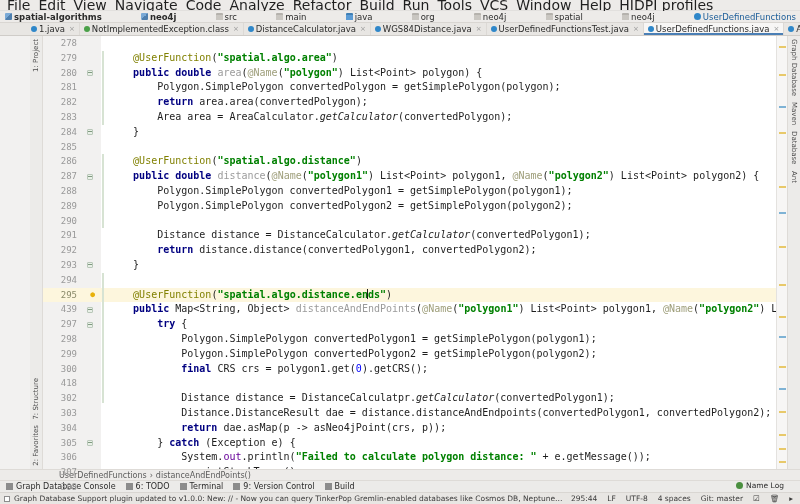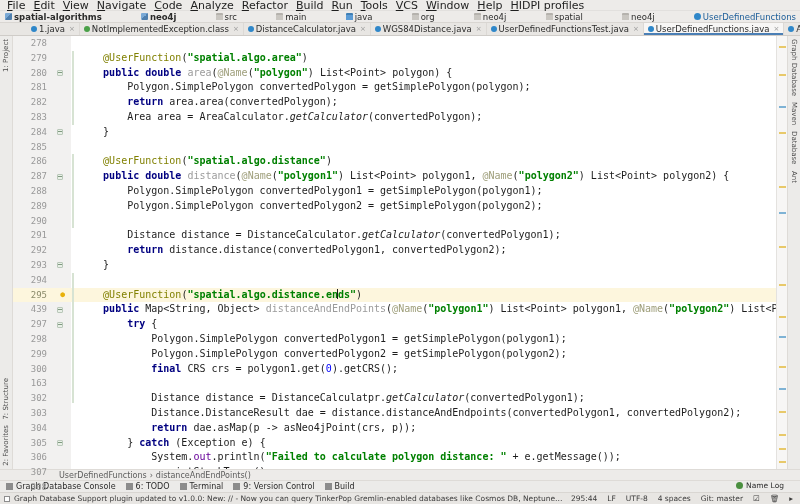--- a/index.html
+++ b/index.html
@@ -9,21 +9,21 @@
     background: #f2f1f0;
     font-family: "DejaVu Sans", "Liberation Sans", sans-serif;
     font-size: 9px;
     color: #2b2b2b;
   }
   #app { position: relative; width: 800px; height: 504px; display: flex; flex-direction: column; }
 
   
   .menubar {
     height: 11px; background: #edebe9; display: flex; align-items: center;
-    padding-left: 3px; gap: 0px; font-size: 11px; flex: 0 0 auto;
+    padding-left: 3px; gap: 0px; font-size: 14px; flex: 0 0 auto;
     border-bottom: 1px solid #e2e0de;
   }
   .menubar .mi { padding: 0 4px; line-height: 11px; white-space: nowrap; color: #1f1f1f; }
   .mi u { text-decoration: underline; }
 
   
   .navbar {
     height: 12px; background: #edebe9; display: flex; align-items: center;
     padding-left: 3px; font-size: 8.5px; flex: 0 0 auto;
     border-bottom: 1px solid #d9d6d2;
@@ -52,21 +52,21 @@
   }
   .tab .x { color: #9a9a9a; font-size: 7px; margin-left: 2px; }
   .tab.sel { background: #f7f6f5; }
   .tab.sel::after {
     content: ""; position: absolute; left: 0; right: 0; bottom: 0; height: 2px; background: #4b7fb5;
   }
   .tab .dot { width: 6px; height: 6px; border-radius: 50%; background: #2f87c9; flex: 0 0 auto; }
   .tab .dot.grn { background: #4aa048; }
 
   
-  .mainrow { flex: 1 1 auto; display: flex; min-height: 0; }
+  .mainrow { flex: 1 1 auto; display: flex; min-height: 0; margin-left: 30px; }
 
   
   .toolstrip {
     width: 13px; background: #ecebe9; flex: 0 0 auto;
     display: flex; flex-direction: column; justify-content: space-between;
     border-right: 1px solid #dedbd7; position: relative;
   }
   .toolstrip.right { border-right: none; border-left: 1px solid #dedbd7; }
   .vlabel {
     writing-mode: vertical-rl; font-size: 7px; color: #4d4d4d;
@@ -311,21 +311,21 @@
             <div class="gl cur"><span class="bulb">●</span><span>295</span></div>
             <div class="gl"><span class="fold">
                 <span class="minus"></span>
               </span><span>439</span></div>
             <div class="gl"><span class="fold">
                 <span class="minus"></span>
               </span><span>297</span></div>
             <div class="gl"><span>298</span></div>
             <div class="gl"><span>299</span></div>
             <div class="gl"><span>300</span></div>
-            <div class="gl"><span>163</span></div>
+            <div class="gl"><span>418</span></div>
             <div class="gl"><span>302</span></div>
             <div class="gl"><span>303</span></div>
             <div class="gl"><span>304</span></div>
             <div class="gl"><span class="fold">
                 <span class="minus"></span>
               </span><span>305</span></div>
             <div class="gl"><span>306</span></div>
             <div class="gl"><span>307</span></div>
             <div class="gl"><span>308</span></div>
           </div>

